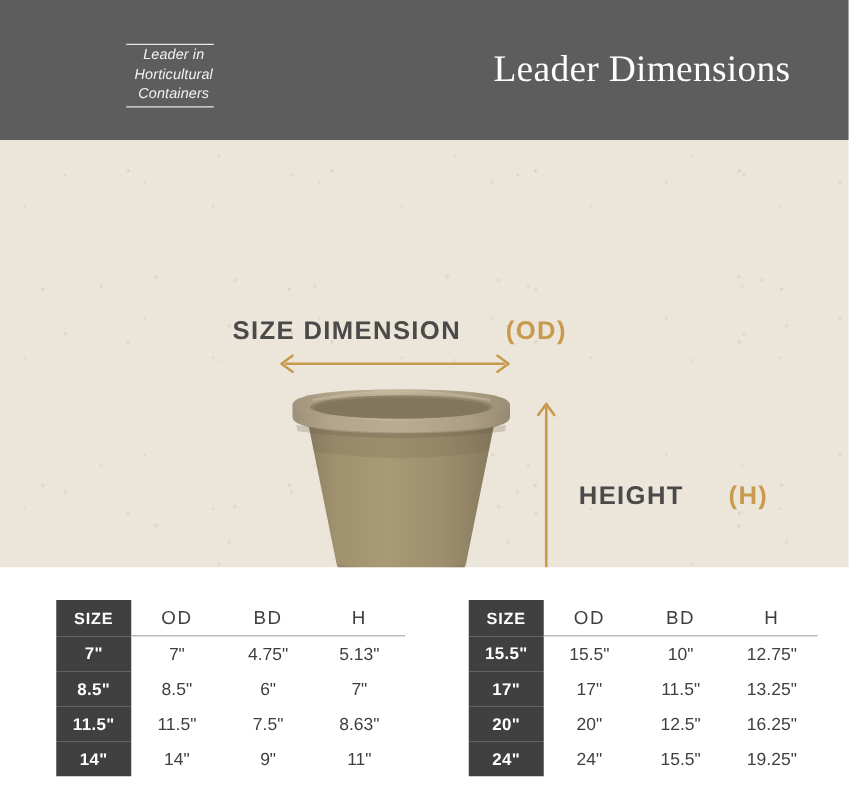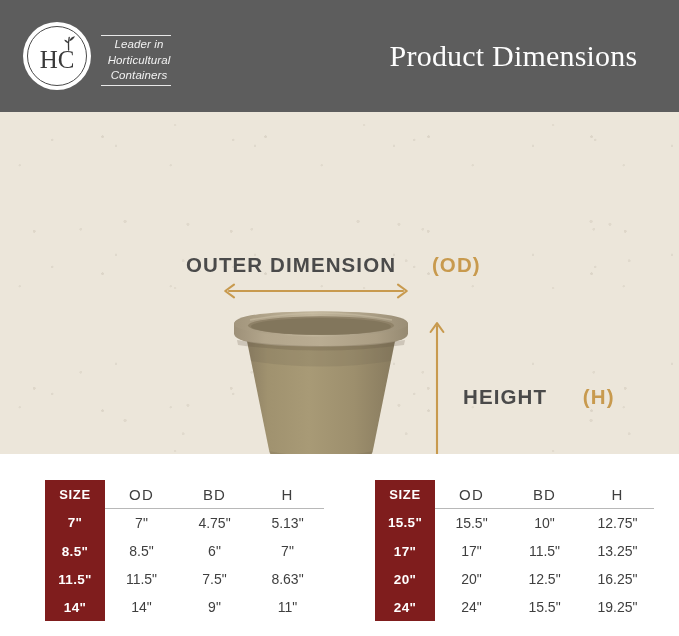--- a/index.html
+++ b/index.html
@@ -111,63 +111,53 @@
   .tbl-left{left:45px;}
   .tbl-right{left:375px;}
   table{border-collapse:collapse;}
   .col-size{width:60px;}
   .col-v{width:73px;}
   th,td{
     height:28px;padding:0;text-align:center;vertical-align:middle;
     font-size:13.5px;
   }
   th.h-size,td.c-size{
-    background:#7f1d1d;color:#ffffff;font-weight:700;
+    background:#404040;color:#ffffff;font-weight:700;
     letter-spacing:0.3px;
   }
   th.h-size{font-size:13px;letter-spacing:0.7px;}
   th.h-v{
     color:#3f3f3f;font-weight:400;font-size:15px;letter-spacing:1.2px;
     border-bottom:1.3px solid #b8b8b8;
   }
   td.c-v{color:#3f3f3f;font-weight:400;font-size:14px;}
 </style>
 </head>
 <body>
 
 <div class="header">
 
-  <div class="logo-wrap">
-    <div class="logo-circle"></div>
-    <div class="logo-ring"></div>
-    <div class="logo-hc">HC</div>
-    <svg class="logo-sprout" viewBox="0 0 20 16">
-      <path d="M9.6 15 C9.2 10 9.4 6 10.2 2.4" stroke="#3a3a3a" stroke-width="1.3" fill="none" stroke-linecap="round"></path>
-      <path d="M10.2 6.2 C13 5.4 15.2 3.4 16 1.2 C13.2 1.3 10.8 3.2 10.2 6.2 Z" fill="#3a3a3a"></path>
-      <path d="M9.5 8.2 C7.4 7.8 5.9 6.4 5.2 4.8 C7.3 4.9 9 6.1 9.5 8.2 Z" fill="#3a3a3a"></path>
-    </svg>
-  </div>
 
   <div class="logo-divider-top"></div>
   <div class="logo-tagline">
     <div>Leader in</div>
     <div>Horticultural</div>
     <div>Containers</div>
   </div>
   <div class="logo-divider-bot"></div>
 
-  <div class="header-title">Product Dimensions</div>
+  <div class="header-title">Leader Dimensions</div>
 </div>
 
 <div class="panel">
   <div class="panel-bg"></div>
   <div class="panel-speckle"></div>
 
   <div class="lbl lbl-od">
-    <span>OUTER DIMENSION</span>
+    <span>SIZE DIMENSION</span>
     <span class="accent">(OD)</span>
   </div>
 
   <svg class="arrow-od" width="188" height="18" viewBox="0 0 188 18">
     <line x1="7" y1="9" x2="181" y2="9" stroke="#c89a4e" stroke-width="2.1" stroke-linecap="round"></line>
     <path d="M12 2.6 L3.2 9 L12 15.4" stroke="#c89a4e" stroke-width="2.1" fill="none" stroke-linecap="round" stroke-linejoin="round"></path>
     <path d="M176 2.6 L184.8 9 L176 15.4" stroke="#c89a4e" stroke-width="2.1" fill="none" stroke-linecap="round" stroke-linejoin="round"></path>
   </svg>
 
   <svg class="arrow-h" width="18" height="150" viewBox="0 0 18 150">

